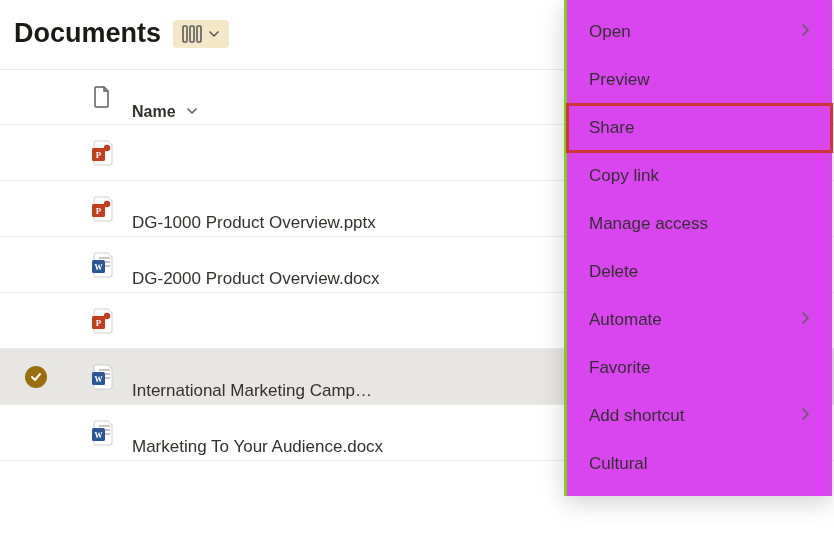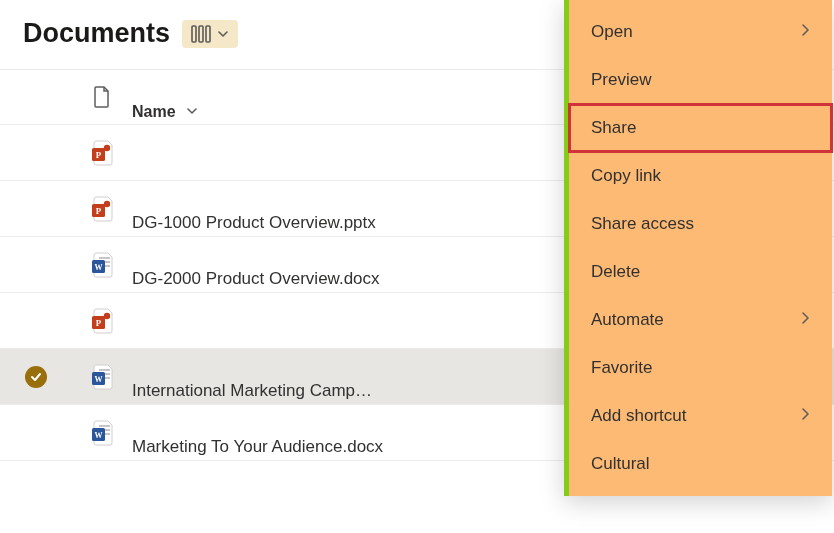--- a/index.html
+++ b/index.html
@@ -10,21 +10,21 @@
       font-size: 14px;
       width: 834px;
       height: 533px;
       overflow: hidden;
       position: relative;
     }
     .header {
       display: flex;
       align-items: center;
       gap: 12px;
-      padding: 18px 14px 20px 23px;
+      padding: 18px 14px 20px 14px;
     }
     .title {
       font-size: 27px;
       font-weight: 700;
       color: #1b1a19;
     }
     .view-switcher {
       display: inline-flex;
       align-items: center;
       gap: 6px;
@@ -87,23 +87,23 @@
 
     
     .header-file-glyph { color:#605e5c; }
 
     
     .context-menu {
       position: absolute;
       top: 0;
       left: 564px;
       width: 268px;
-      background:#fdba74;
+      background:#d946ef;
       box-shadow: 0 6px 24px rgba(0,0,0,.18);
-      border-left:5px solid #84cc16;
+      border-left:3px solid #84cc16;
       padding: 8px 0;
     }
     .menu-item {
       display:flex;
       align-items:center;
       justify-content:space-between;
       padding: 14px 22px;
       font-size: 17px;
       color:#323130;
       cursor:pointer;
@@ -285,21 +285,21 @@
   <div class="menu-item">
     <span>Preview</span>
   </div>
   <div class="menu-item highlight">
     <span>Share</span>
   </div>
   <div class="menu-item">
     <span>Copy link</span>
   </div>
   <div class="menu-item">
-    <span>Share access</span>
+    <span>Manage access</span>
   </div>
   <div class="menu-item">
     <span>Delete</span>
   </div>
   <div class="menu-item">
     <span>Automate</span>
     <span class="chev-right">
       <svg width="10" height="14" viewBox="0 0 10 14">
           <path d="M3 2 L8 7 L3 12" fill="none" stroke="#605e5c" stroke-width="1.6" stroke-linecap="round" stroke-linejoin="round"></path>
         </svg>

